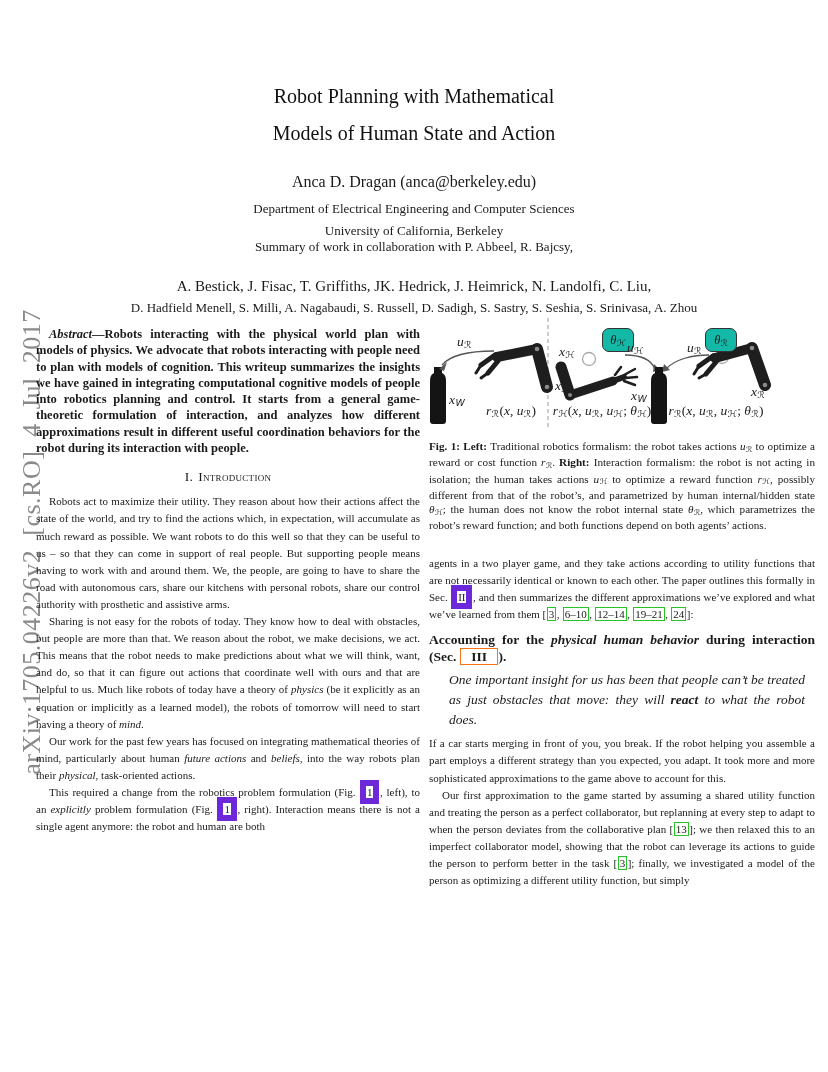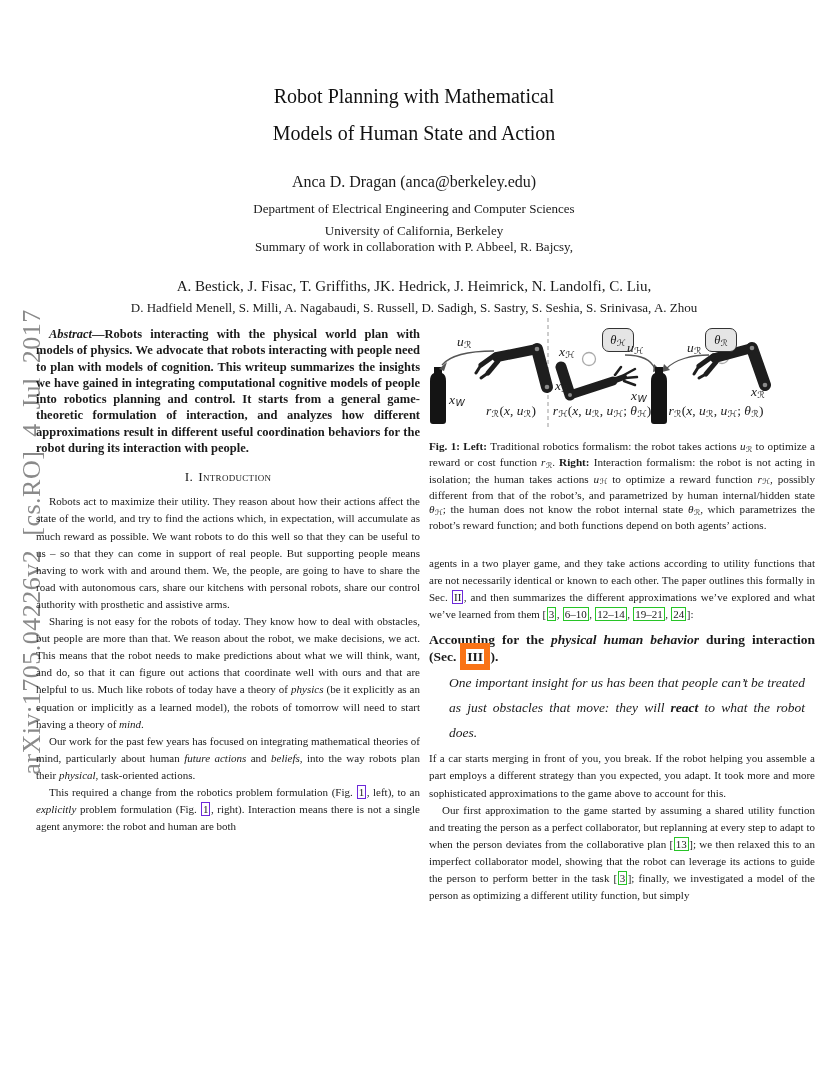--- a/index.html
+++ b/index.html
@@ -28,40 +28,40 @@
   .collab3{margin-top:5px; font-size:13px;}
   
   .col-left {position:absolute; left:36px;  top:326px; width:384px;}
   .col-right{position:absolute; left:429px; top:315px; width:386px;}
   .para{margin:0; font-size:11px; line-height:17.1px; text-align:justify; text-indent:13px;}
   .noindent{text-indent:0;}
   .abstract{margin:0; font-size:12.5px; line-height:16.3px; font-weight:bold; text-align:justify; text-indent:13px;}
   .sec{margin:13px 0 8px 0; font-size:13.5px; font-weight:normal; text-align:center; letter-spacing:.3px;}
   .sc{font-variant:small-caps; margin-left:5px;}
   .subhead{margin:8px 0 5px 0; font-size:13.5px; line-height:17.1px; text-align:justify;}
-  .quote{margin:3px 10px 5px 20px; font-size:13.5px; line-height:25px; text-align:justify;}
+  .quote{margin:3px 10px 5px 20px; font-size:13.5px; line-height:20px; text-align:justify;}
   
   .b{font-weight:bold}
   .i{font-style:italic}
   .bi{font-weight:bold; font-style:italic}
-  .rr{border:1px solid #6d28d9; padding:0 1px; margin:0 .5px;}
-  .rrb{border:6px solid #f97316; padding:0 1px; margin:16px .5px; font-weight:bold;}
+  .rr{border:6px solid #6d28d9; padding:0 1px; margin:0 .5px;}
+  .rrb{border:1px solid #f97316; padding:0 10px; margin:16px .5px; font-weight:bold;}
   .rg{border:1px solid #27c427; padding:0 1px; margin:0 .5px;}
   .mi{font-style:italic;}
   .ms{font-size:.7em; font-style:italic; position:relative; top:.24em; margin-left:.5px;
       font-family:"DejaVu Sans", "DejaVu Serif", sans-serif;}
   
   .fig{margin:0;}
   .figcanvas{position:relative; width:386px; height:120px;}
   .figcanvas svg{position:absolute; left:0; top:0;}
   .flabel{position:absolute; font-size:13.5px; line-height:14px; white-space:nowrap; color:#222;}
   .fformula{position:absolute; font-size:13.5px; line-height:15px; text-align:center; white-space:nowrap; color:#222;}
   .theta-box{
     position:absolute; width:30px; height:22px; border:1.4px solid #333; border-radius:7px;
-    background:#e5e5e5; display:flex; align-items:center; justify-content:center; font-size:12.5px;
+    background:#14b8a6; display:flex; align-items:center; justify-content:center; font-size:12.5px;
   }
   .caption{margin:4px 0 0 0; font-size:11.2px; line-height:14.3px; text-align:justify; color:#1a1a1a;}
 </style>
 </head>
 <body>
 
 <div class="page">
 
   <div class="watermark">arXiv:1705.04226v2 [cs.RO] 4 Jul 2017</div>
 

